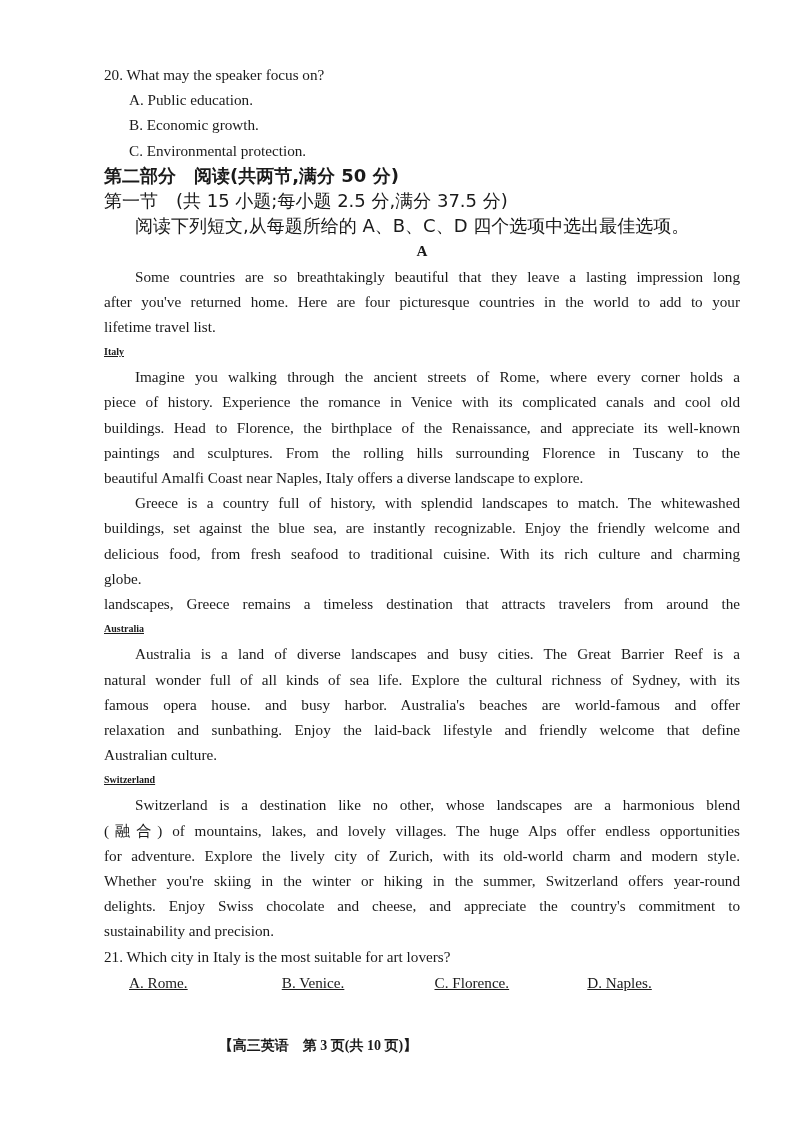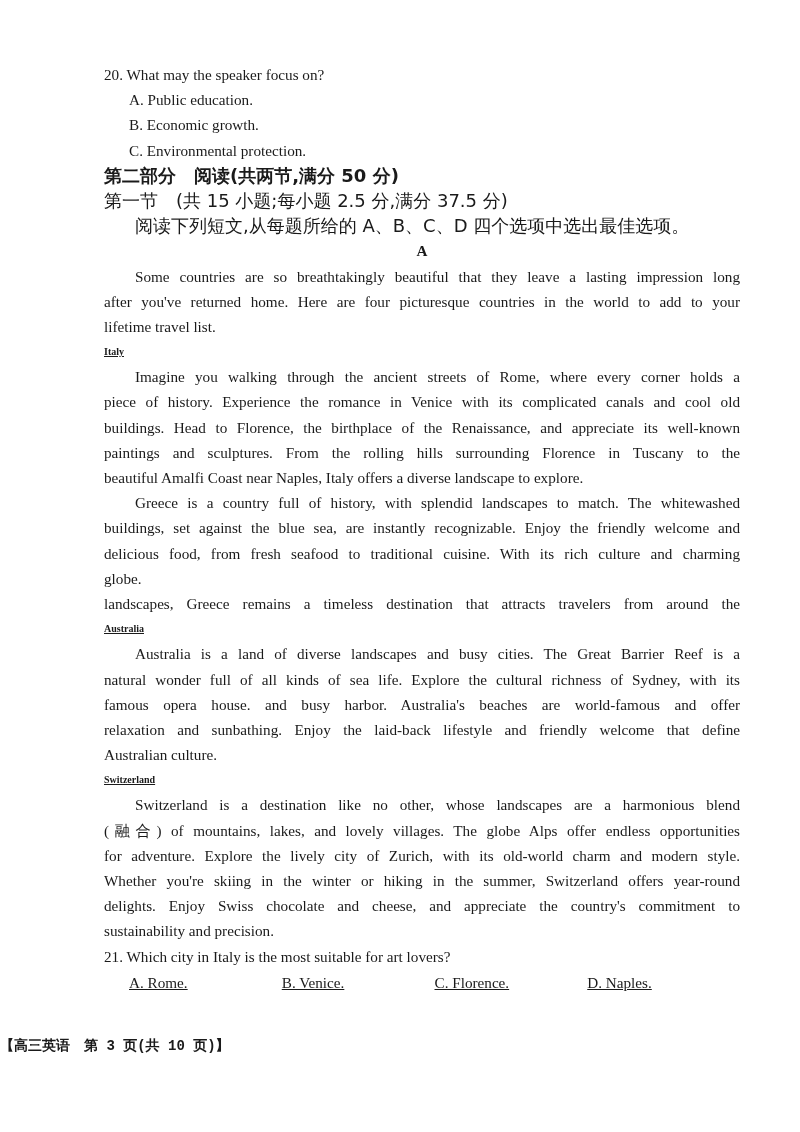--- a/index.html
+++ b/index.html
@@ -8,22 +8,22 @@
     .page { position: absolute; left: 104px; top: 62px; width: 636px; font-size: 15.2px; }
     .line { height: 25.2px; line-height: 25.2px; white-space: nowrap; }
     .indent { padding-left: 31px; }
     .justify { text-align: justify; text-align-last: justify; white-space: normal; }
     .bold { font-weight: bold; }
     .cn { font-family: "DejaVu Sans", sans-serif; font-size: 18px; }
     .center { text-align: center; }
     .heading { height: 25.2px; line-height: 25.2px; font-weight: bold; font-size: 10px; text-decoration: underline; }
     .options4 { display: flex; padding-left: 25px; height: 28px; line-height: 28px; text-decoration: underline; }
     .options4 span { width: 155px; display: inline-block; }
-    .footer { position: absolute; left: 0; width: 636px; top: 1037px; font-weight: bold;
-      font-family: Liberation Mono, monospace; font-size: 14px; }
+    .footer { position: absolute; left: 0; width: 636px; top: 1037px; text-align: center; font-weight: bold;
+      font-family: Liberation Serif, serif; font-size: 14px; }
   </style>
 </head>
 <body>
 
 <div class="page">
   <div class="line">20. What may the speaker focus on?</div>
   <div class="line indent" style="padding-left:25px">A. Public education.</div>
   <div class="line indent" style="padding-left:25px">B. Economic growth.</div>
   <div class="line indent" style="padding-left:25px">C. Environmental protection.</div>
 
@@ -52,21 +52,21 @@
 
   <div class="heading">Australia</div>
   <div class="line justify indent">Australia is a land of diverse landscapes and busy cities.  The Great Barrier Reef is a</div>
   <div class="line justify">natural wonder full of all kinds of sea life.  Explore the cultural richness of Sydney, with its</div>
   <div class="line justify">famous opera house. and busy harbor.  Australia's beaches are world-famous and offer</div>
   <div class="line justify">relaxation and sunbathing.  Enjoy the laid-back lifestyle and friendly welcome that define</div>
   <div class="line">Australian culture.</div>
 
   <div class="heading">Switzerland</div>
   <div class="line justify indent">Switzerland is a destination like no other, whose landscapes are a harmonious blend</div>
-  <div class="line justify">(融合) of mountains, lakes, and lovely villages.  The globe Alps offer endless opportunities</div>
+  <div class="line justify">(融合) of mountains, lakes, and lovely villages.  The huge Alps offer endless opportunities</div>
   <div class="line justify">for adventure.  Explore the lively city of Zurich, with its old-world charm and modern style.</div>
   <div class="line justify">Whether you're skiing in the winter or hiking in the summer, Switzerland offers year-round</div>
   <div class="line justify">delights.  Enjoy Swiss chocolate and cheese, and appreciate the country's commitment to</div>
   <div class="line">sustainability and precision.</div>
 
   <div class="line">21. Which city in Italy is the most suitable for art lovers?</div>
   <div class="options4">
     <span>A. Rome.</span>
     <span>B. Venice.</span>
     <span>C. Florence.</span>

